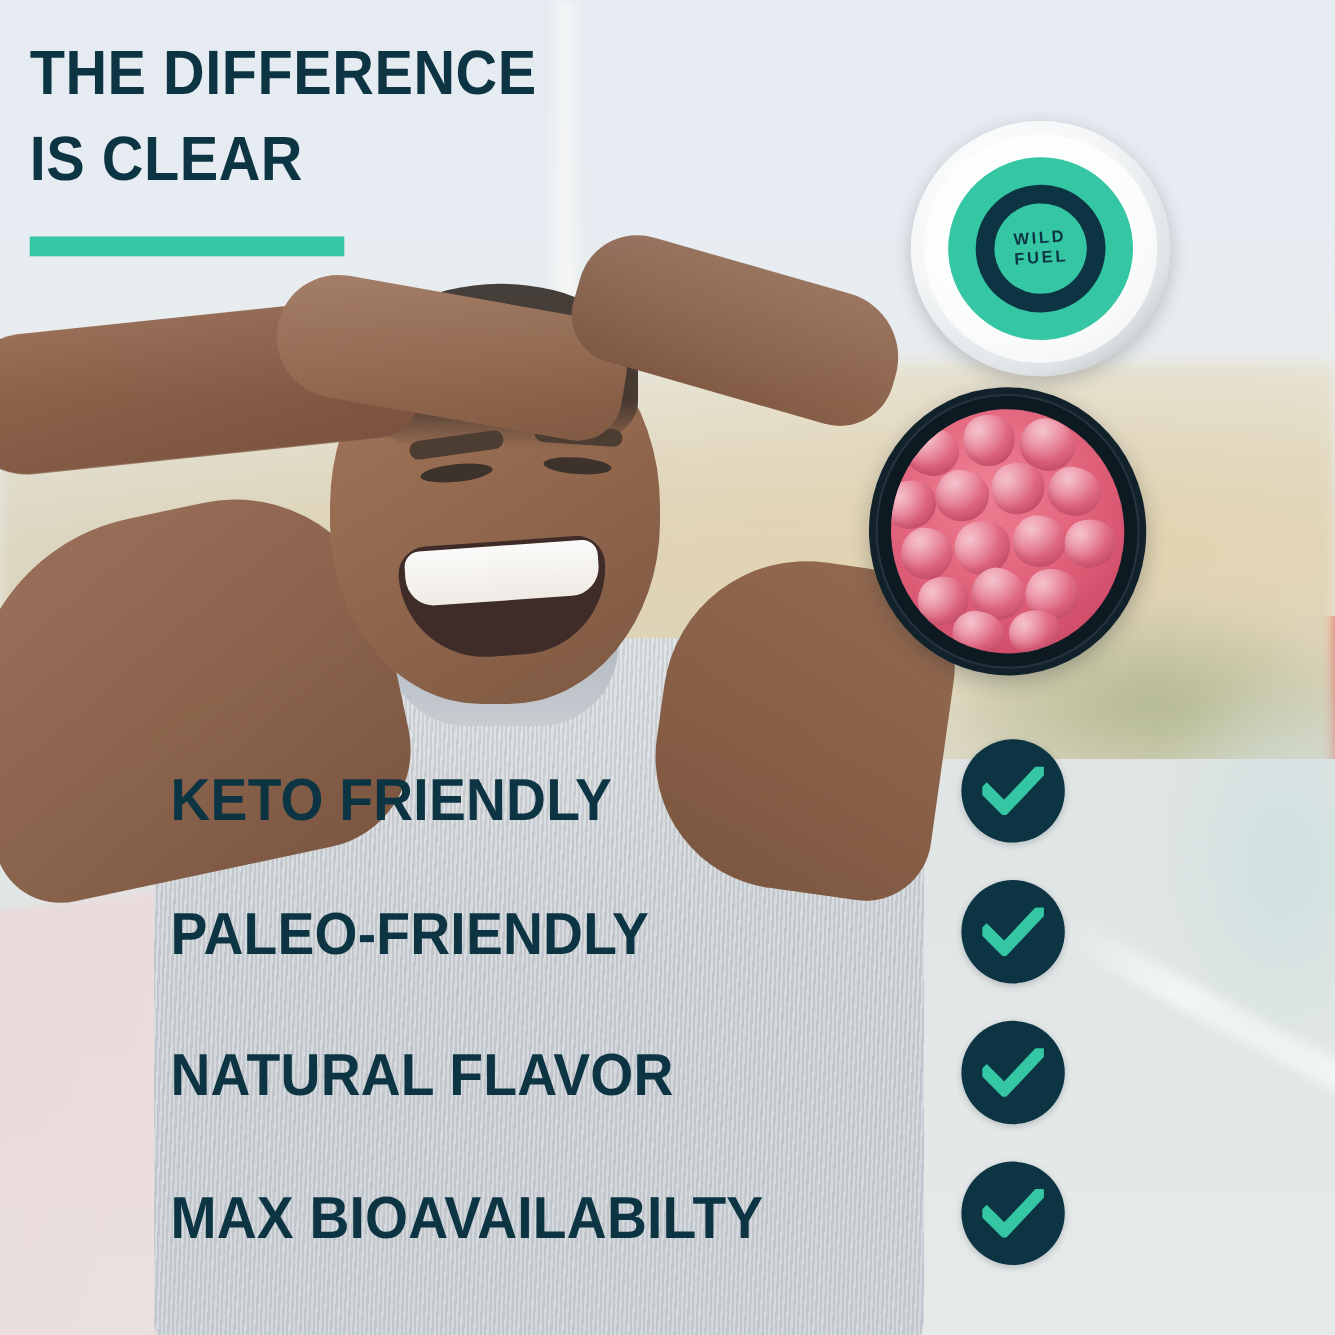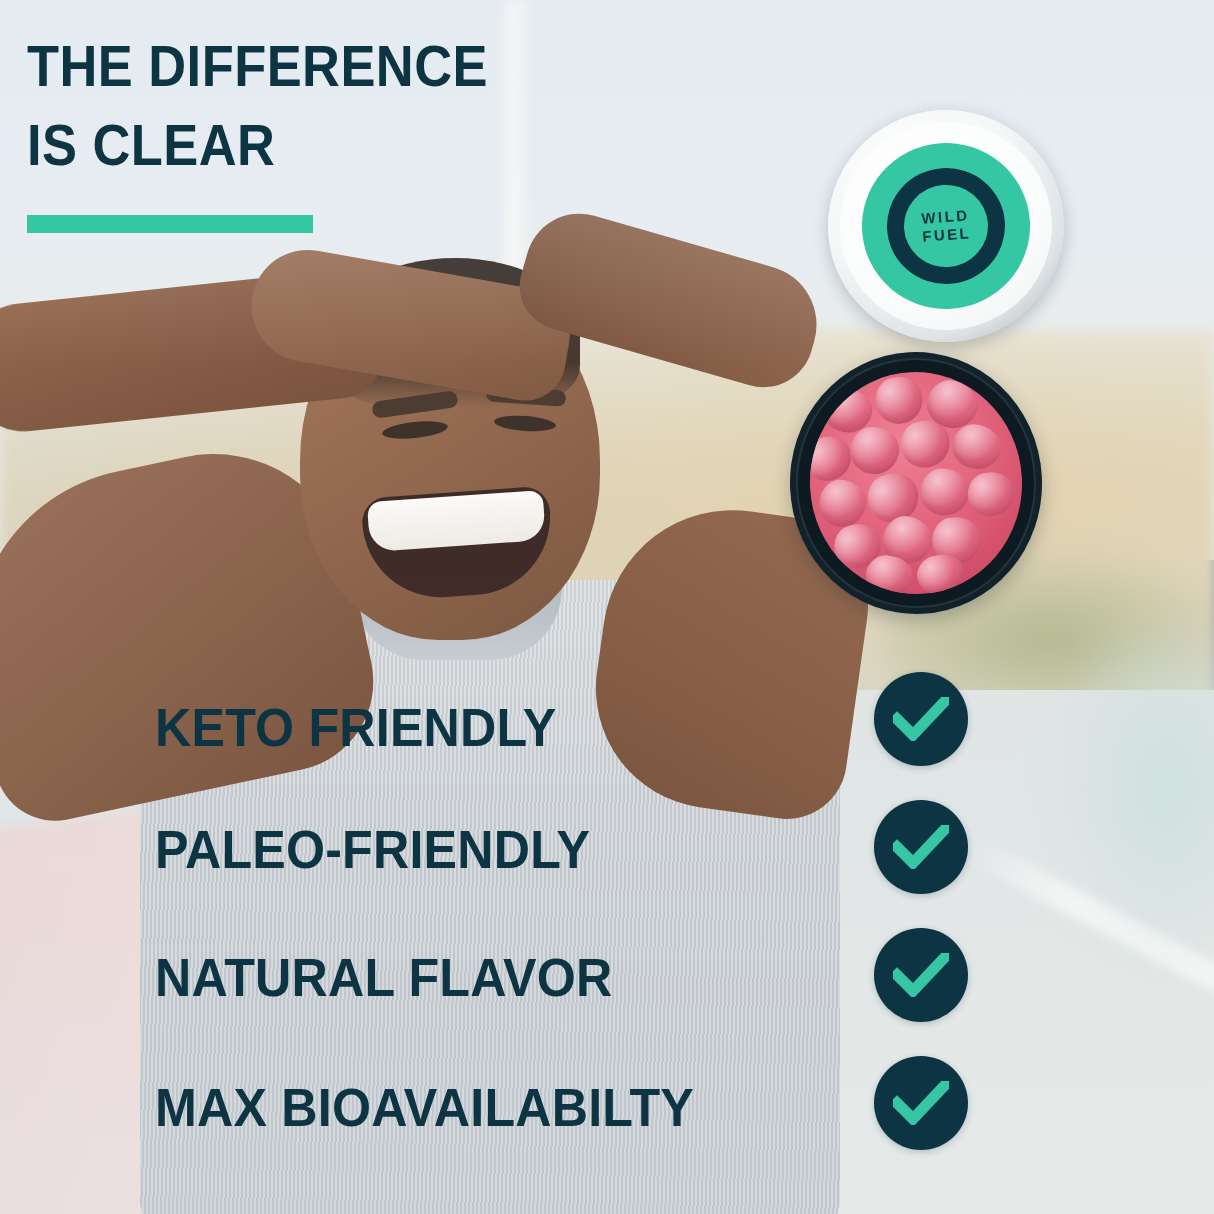--- a/index.html
+++ b/index.html
@@ -6,21 +6,21 @@
   html,body { width:1214px; height:1214px; overflow:hidden; }
   body {
     font-family:"Liberation Sans", sans-serif;
     background:#e6edf2;
   }
 
   #canvas {
     position:relative;
     width:1214px; height:1214px;
     overflow:hidden;
-    background:#a3a3a3;
+    background:#ef4444;
   }
 
   
   .photo { position:absolute; inset:0; overflow:hidden; }
 
   
   .bg-sky{
     position:absolute; left:0; top:0; width:1214px; height:560px;
     background:linear-gradient(180deg,#e3eaf0 0%,#e6ecf1 38%,#e9ecec 62%,#e8e7df 100%);
   }

